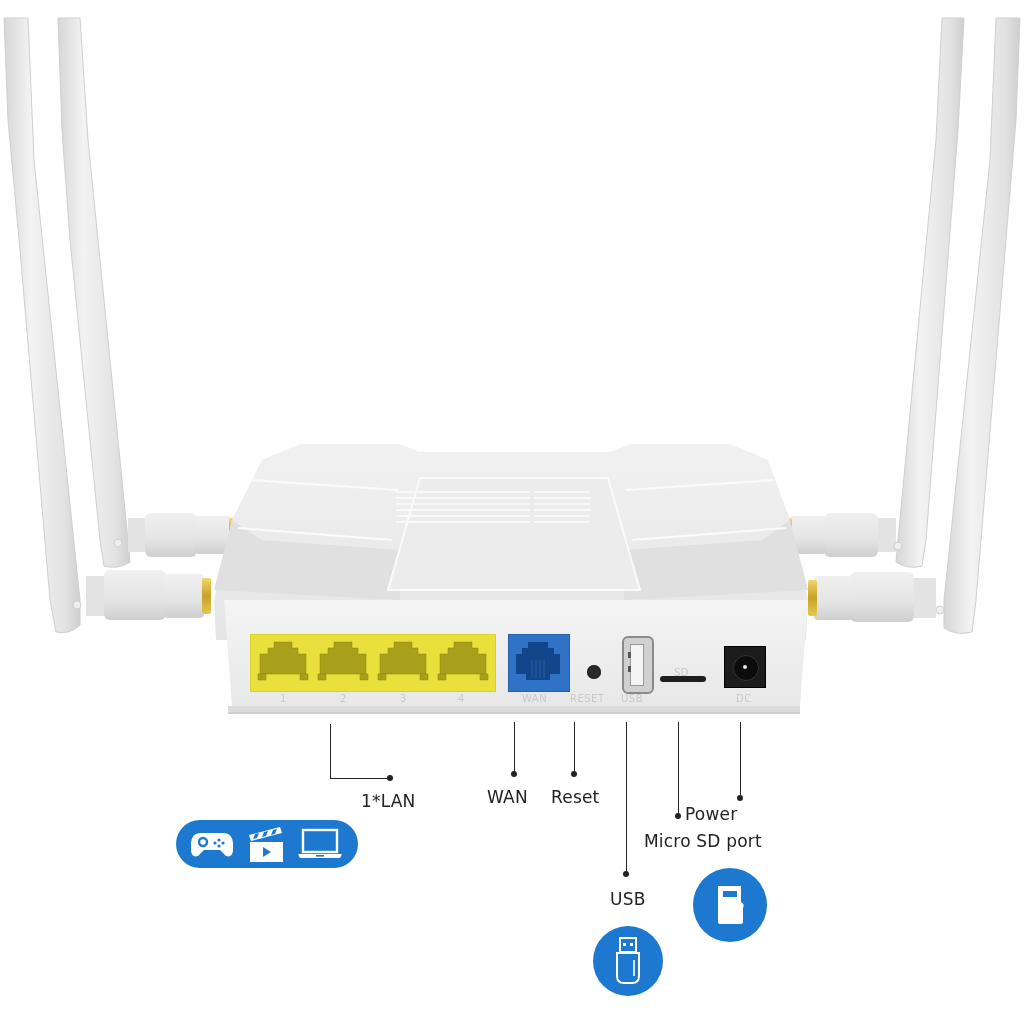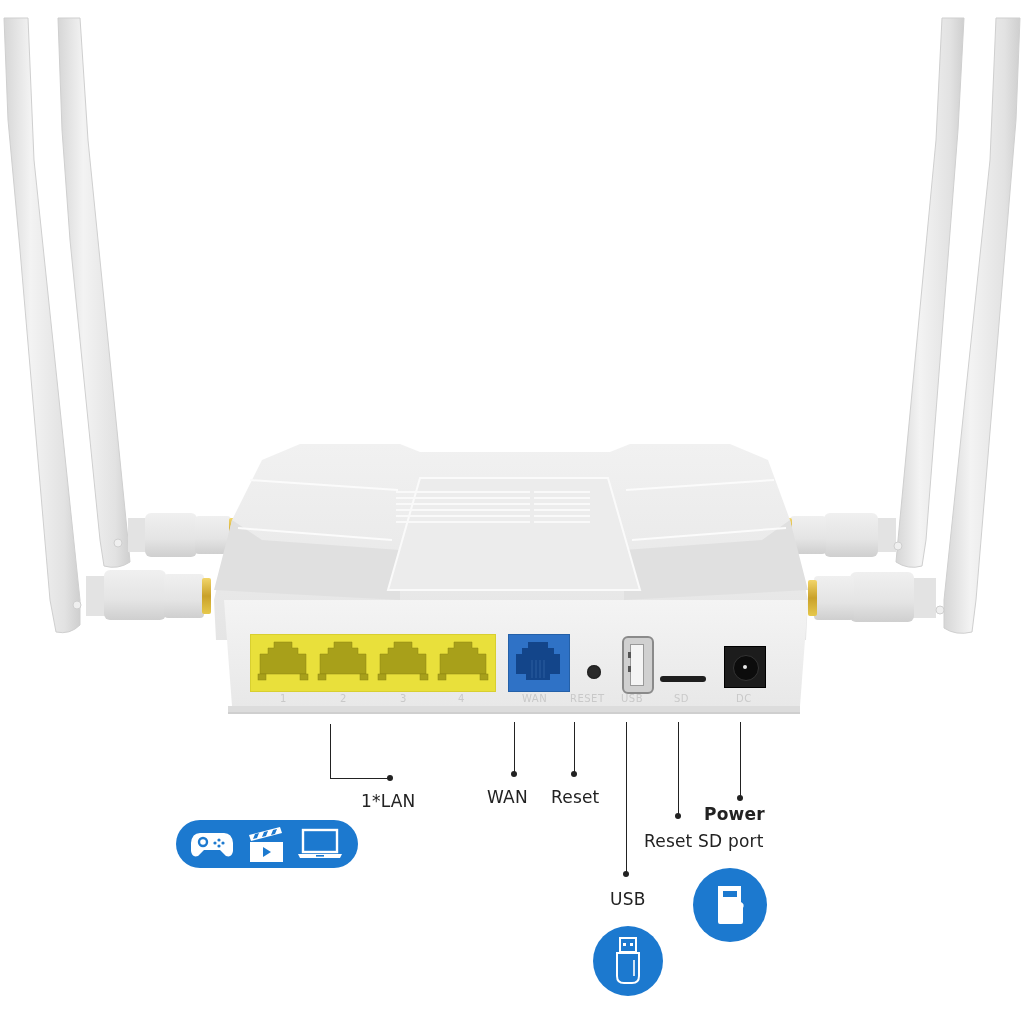--- a/index.html
+++ b/index.html
@@ -180,21 +180,21 @@
   <span class="port-num" style="left:570px;top:693px;">RESET</span>
 
   <div class="abs" style="left:622px;top:636px;width:28px;height:54px;border-radius:6px;background:#d0d0d0;border:2px solid #8a8a8a;">
     <div class="abs" style="left:6px;top:6px;width:12px;height:40px;background:#f4f4f4;border:1px solid #999;"></div>
     <div class="abs" style="left:4px;top:14px;width:3px;height:6px;background:#555;"></div>
     <div class="abs" style="left:4px;top:28px;width:3px;height:6px;background:#555;"></div>
   </div>
   <span class="port-num" style="left:621px;top:693px;">USB</span>
 
   <div class="abs" style="left:660px;top:676px;width:46px;height:6px;border-radius:3px;background:#1e1e1e;"></div>
-  <span class="port-num" style="left:674px;top:693px;">SD</span>
+  <span class="port-num" style="left:674px;top:667px;">SD</span>
 
   <div class="abs" style="left:724px;top:646px;width:40px;height:40px;background:#1c1c1c;border:1px solid #000;">
     <div class="abs" style="left:8px;top:8px;width:24px;height:24px;border-radius:50%;background:#0c0c0c;border:1px solid #333;"></div>
     <div class="abs" style="left:18px;top:18px;width:4px;height:4px;border-radius:50%;background:#e8e8e8;"></div>
   </div>
   <span class="port-num" style="left:736px;top:693px;">DC</span>
 </div>
 
 <div class="leader" style="left:330px;top:724px;width:1px;height:54px;"></div>
 <div class="leader" style="left:330px;top:778px;width:60px;height:1px;"></div>
@@ -208,25 +208,25 @@
 <div class="leader" style="left:574px;top:722px;width:1px;height:52px;"></div>
 <div class="dot" style="left:571px;top:771px;"></div>
 <span class="label" style="left:551px;top:787px;">Reset</span>
 
 <div class="leader" style="left:626px;top:722px;width:1px;height:152px;"></div>
 <div class="dot" style="left:623px;top:871px;"></div>
 <span class="label" style="left:610px;top:889px;">USB</span>
 
 <div class="leader" style="left:678px;top:722px;width:1px;height:94px;"></div>
 <div class="dot" style="left:675px;top:813px;"></div>
-<span class="label" style="left:644px;top:831px;">Reset SD port</span>
+<span class="label" style="left:644px;top:831px;">Micro SD port</span>
 
 <div class="leader" style="left:740px;top:722px;width:1px;height:76px;"></div>
 <div class="dot" style="left:737px;top:795px;"></div>
-<span class="label" style="left:704px;top:804px;font-weight:bold;">Power</span>
+<span class="label" style="left:685px;top:804px;">Power</span>
 
 <div class="badge" style="left:176px;top:820px;width:182px;height:48px;border-radius:24px;">
   <svg class="abs" style="left:14px;top:9px;" width="44" height="30" viewBox="0 0 44 30">
     <path d="M10 4 L34 4 Q42 4 43 14 L43 22 Q42 29 36 27 L30 21 L14 21 L8 27 Q2 29 1 22 L1 14 Q2 4 10 4 Z" fill="#ffffff"></path>
     <circle cx="13" cy="13" r="4" fill="none" stroke="#1c79cf" stroke-width="2.4"></circle>
     <circle cx="29" cy="11" r="1.6" fill="#1c79cf"></circle>
       <circle cx="33" cy="14" r="1.6" fill="#1c79cf"></circle>
     <circle cx="29" cy="17" r="1.6" fill="#1c79cf"></circle>
       <circle cx="25" cy="14" r="1.6" fill="#1c79cf"></circle>
   </svg>

